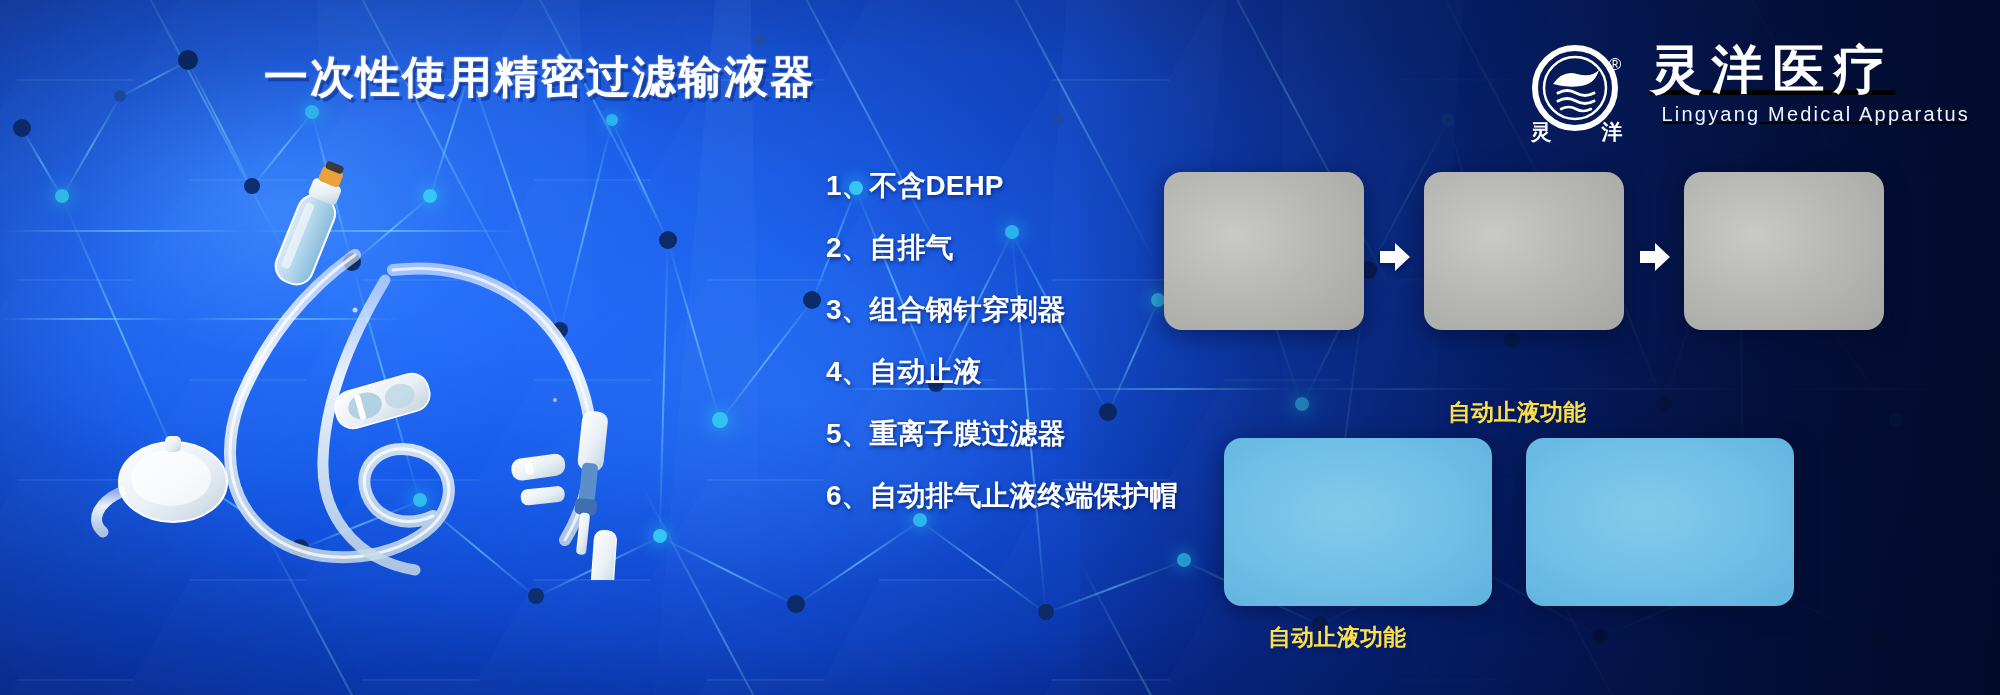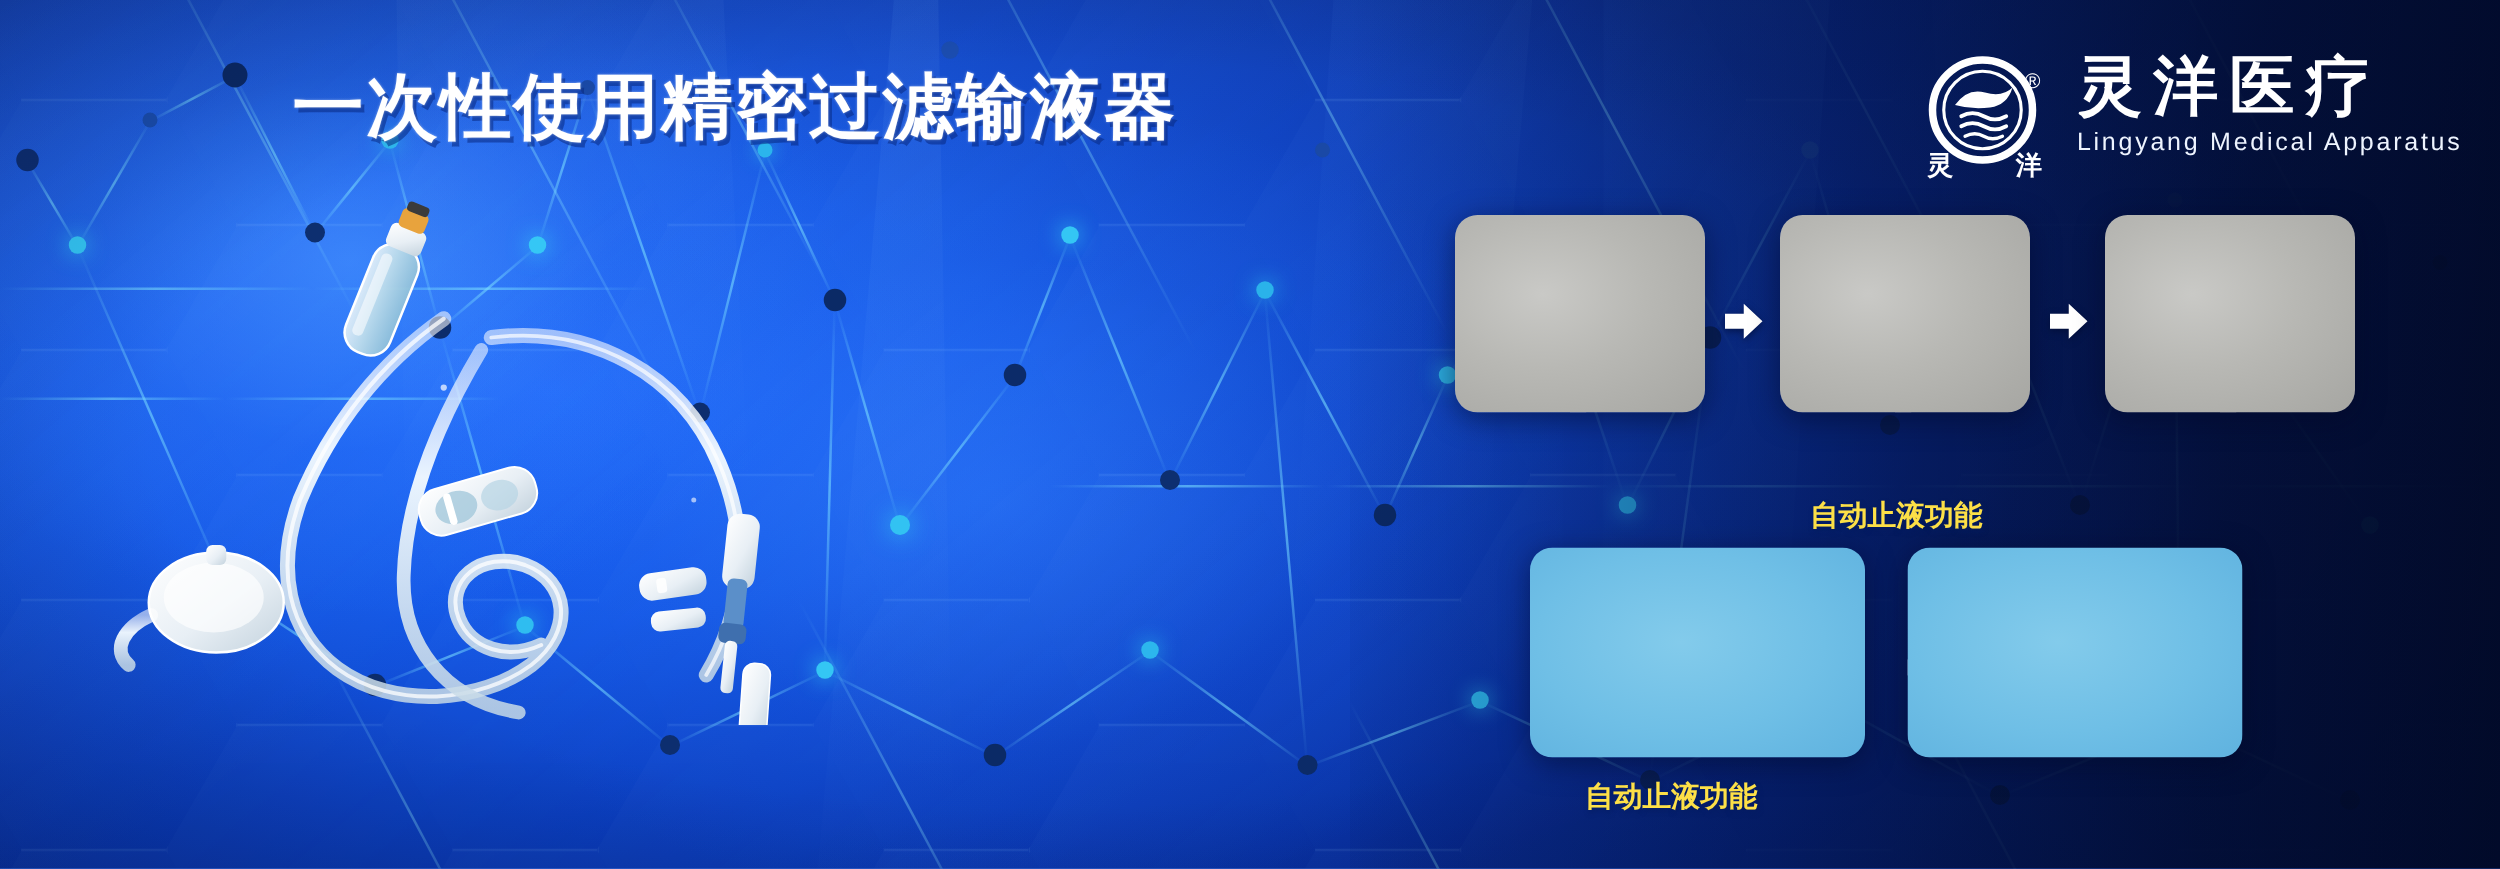--- a/index.html
+++ b/index.html
@@ -69,38 +69,38 @@
   
   .netlayer { position:absolute; inset:0; }
   .node { position:absolute; border-radius:50%; }
   .link { position:absolute; height:1.5px; transform-origin:0 50%;
           background: linear-gradient(90deg, rgba(120,220,255,.0), rgba(120,220,255,.7), rgba(120,220,255,.0)); }
   .vignette { position:absolute; inset:0;
     background: radial-gradient(ellipse 80% 95% at 42% 50%, rgba(0,0,0,0) 45%, rgba(0,10,45,.45) 100%); }
 
   
   .title {
-    position:absolute; left:234px; top:48px;
-    font-size:57px; font-weight:bold; letter-spacing:2px;
+    position:absolute; left:264px; top:48px;
+    font-size:44px; font-weight:bold; letter-spacing:2px;
     color:#ffffff; white-space:nowrap;
     text-shadow: 0 0 2px rgba(255,255,255,.5), 3px 4px 0 rgba(8,40,130,.55);
   }
 
   
   .logo-wrap { position:absolute; right:30px; top:38px; display:flex; align-items:flex-start; }
   .logo-mark { position:relative; width:104px; height:104px; flex:0 0 auto; }
   .logo-mark svg { display:block; }
   .logo-mark-sub {
     position:absolute; left:0; right:0; bottom:-4px;
     display:flex; justify-content:space-between; padding:0 6px;
     color:#fff; font-size:21px; font-weight:bold;
   }
-  .logo-text { margin-left:22px; padding-top:4px; }
+  .logo-text { margin-left:22px; padding-top:4px;text-decoration:underline; }
   .logo-cn { color:#fff; font-size:52px; font-weight:bold; letter-spacing:9px; line-height:1.05; white-space:nowrap; }
-  .logo-en { color:#eef4ff; font-size:20px; letter-spacing:2.2px; margin-top:6px; white-space:nowrap; }
+  .logo-en { color:#eef4ff; font-size:20px; letter-spacing:2.2px; margin-top:6px; white-space:nowrap;margin-left:11px; }
 
   
   .features { position:absolute; left:826px; top:172px; width:400px; }
   .feature {
     color:#ffffff; font-size:28px; font-weight:bold; line-height:1;
     margin-bottom:34px; white-space:nowrap;
     text-shadow: 1px 2px 4px rgba(4,28,96,.75);
   }
   .feature:last-child { margin-bottom:0; }
 
@@ -438,20 +438,28 @@
       <g transform="translate(430,455) rotate(-4)">
         <rect x="0" y="-20" width="40" height="14" rx="6" fill="url(#plast)"></rect>
         <rect x="-16" y="-26" width="18" height="9" rx="2" fill="#151515"></rect>
       </g>
 
       <circle cx="300" cy="150" r="2.5" fill="#ffffff" opacity=".7"></circle>
       <circle cx="500" cy="240" r="2" fill="#ffffff" opacity=".6"></circle>
     </svg>
   </div>
 
+  <div class="features">
+    <div class="feature">1、不含DEHP</div>
+    <div class="feature">2、自排气</div>
+    <div class="feature">3、组合钢针穿刺器</div>
+    <div class="feature">4、自动止液</div>
+    <div class="feature">5、重离子膜过滤器</div>
+    <div class="feature">6、自动排气止液终端保护帽</div>
+  </div>
 
   <div class="photo p-top p1">
     <div class="grey-bg"></div>
     <svg width="200" height="158" viewBox="0 0 200 158">
       <rect x="92" y="0" width="13" height="158" fill="#f6e7ec" opacity=".9"></rect>
       <rect x="90" y="26" width="18" height="20" rx="4" fill="#ffffff" opacity=".95"></rect>
       <ellipse cx="100" cy="88" rx="20" ry="43" fill="#f6307f" opacity=".92"></ellipse>
       <ellipse cx="96" cy="86" rx="11" ry="38" fill="#ff6aa5" opacity=".7"></ellipse>
       <rect x="88" y="120" width="22" height="24" rx="5" fill="#e9e3e6" opacity=".9"></rect>
       <rect x="92" y="126" width="14" height="14" rx="3" fill="#7a7a7a" opacity=".6"></rect>

